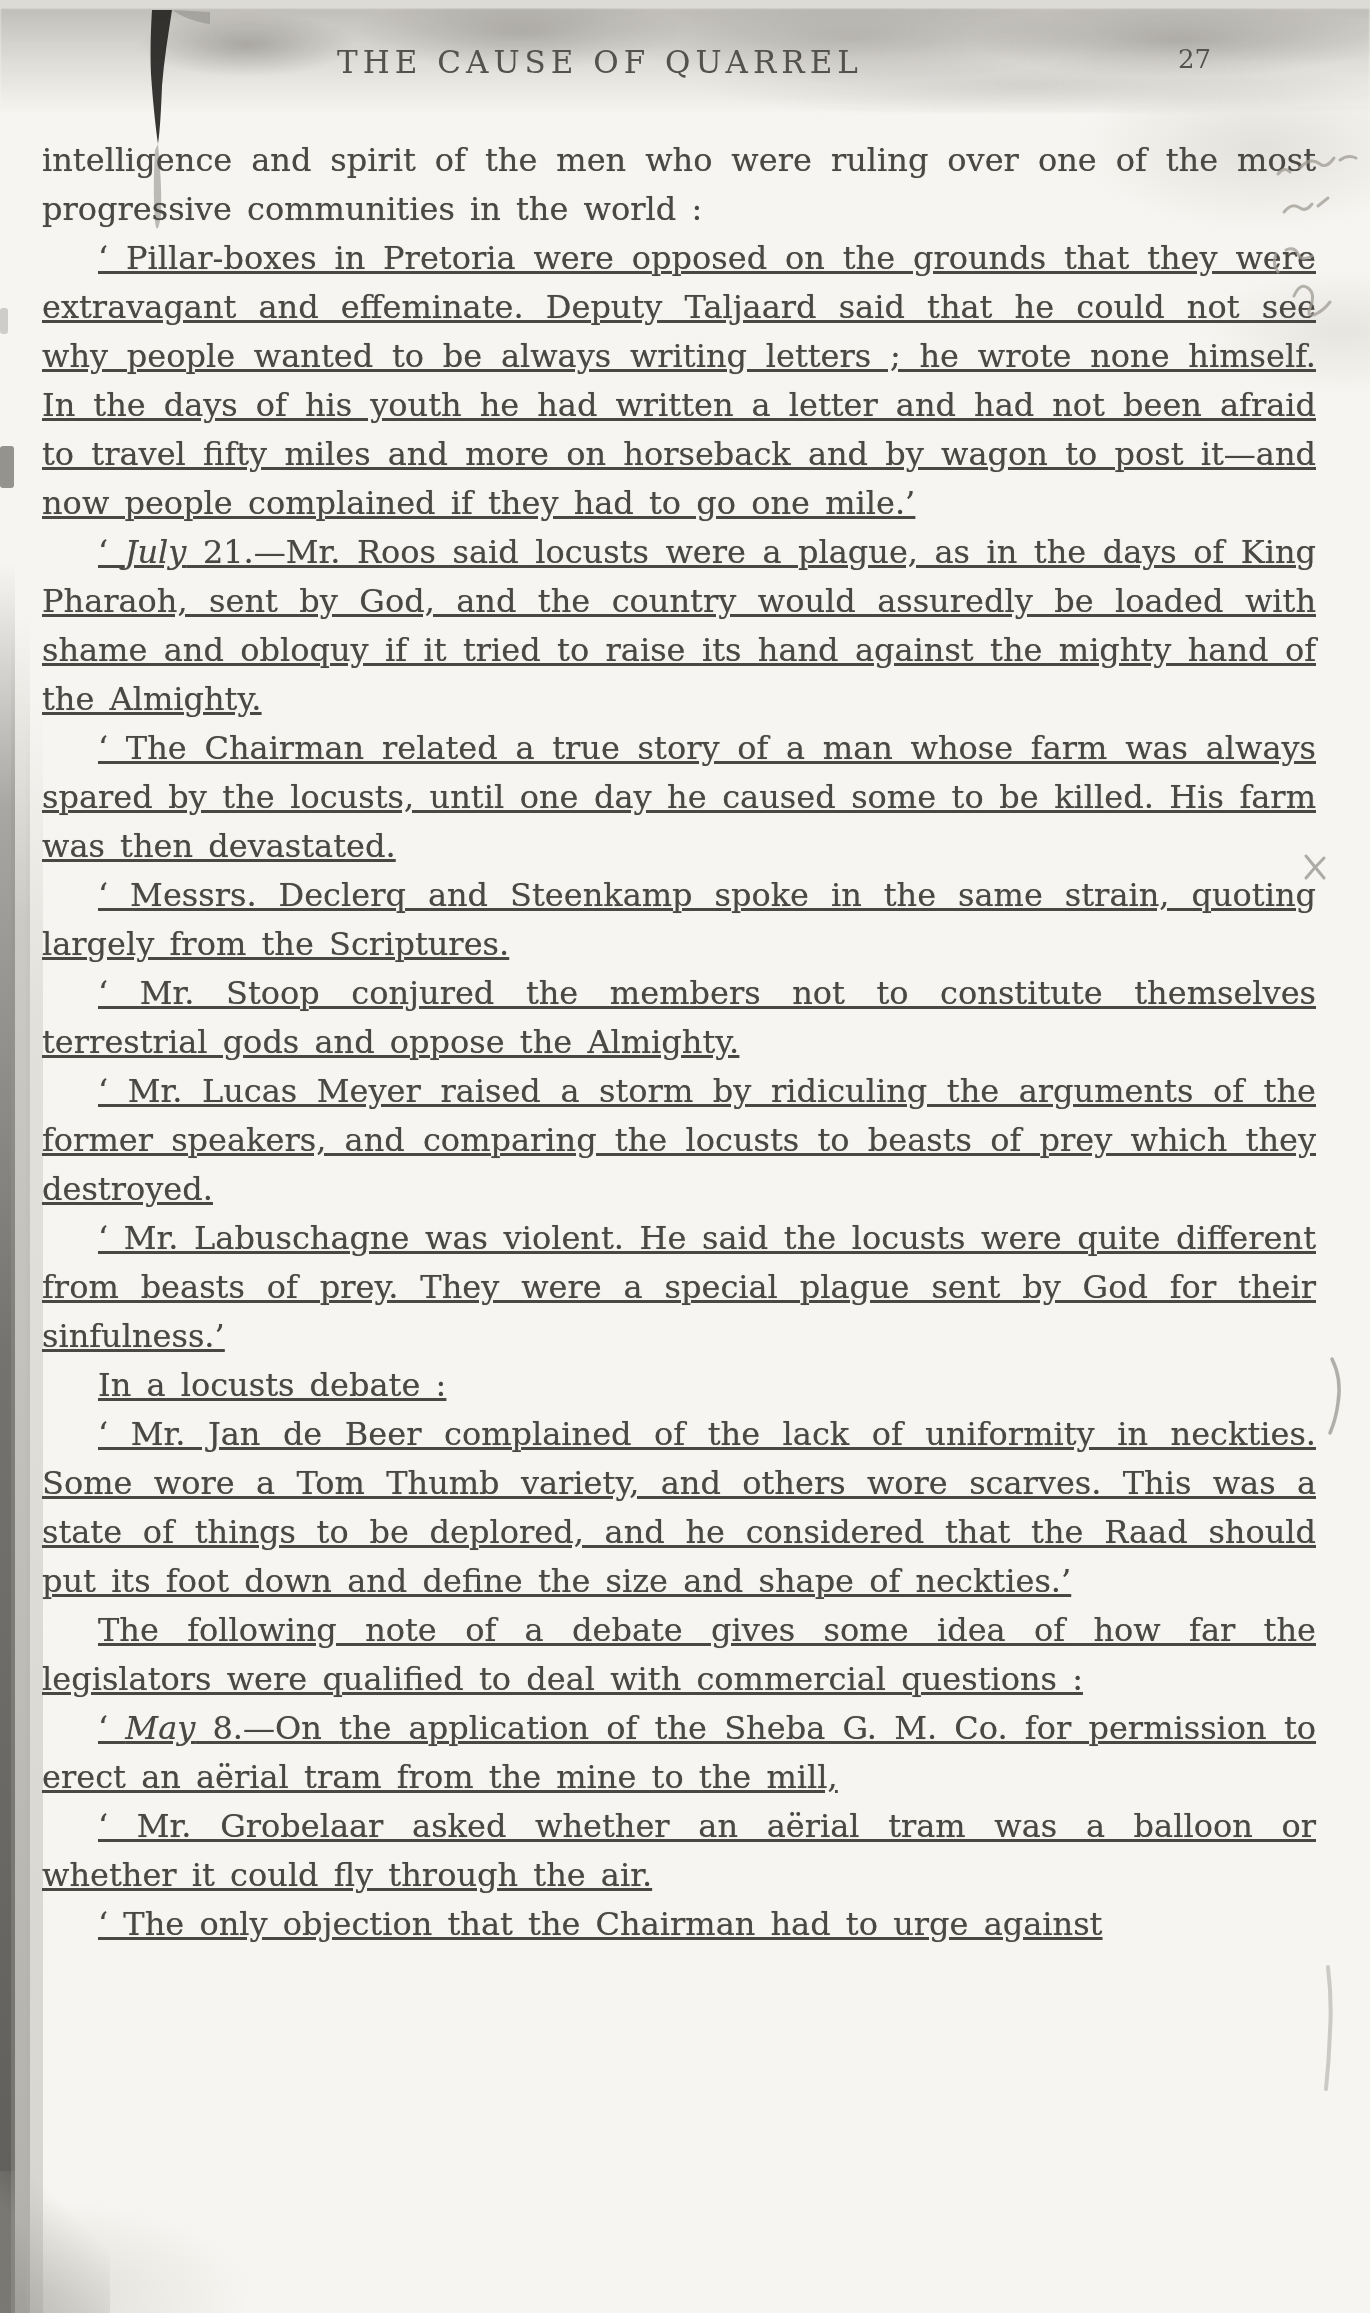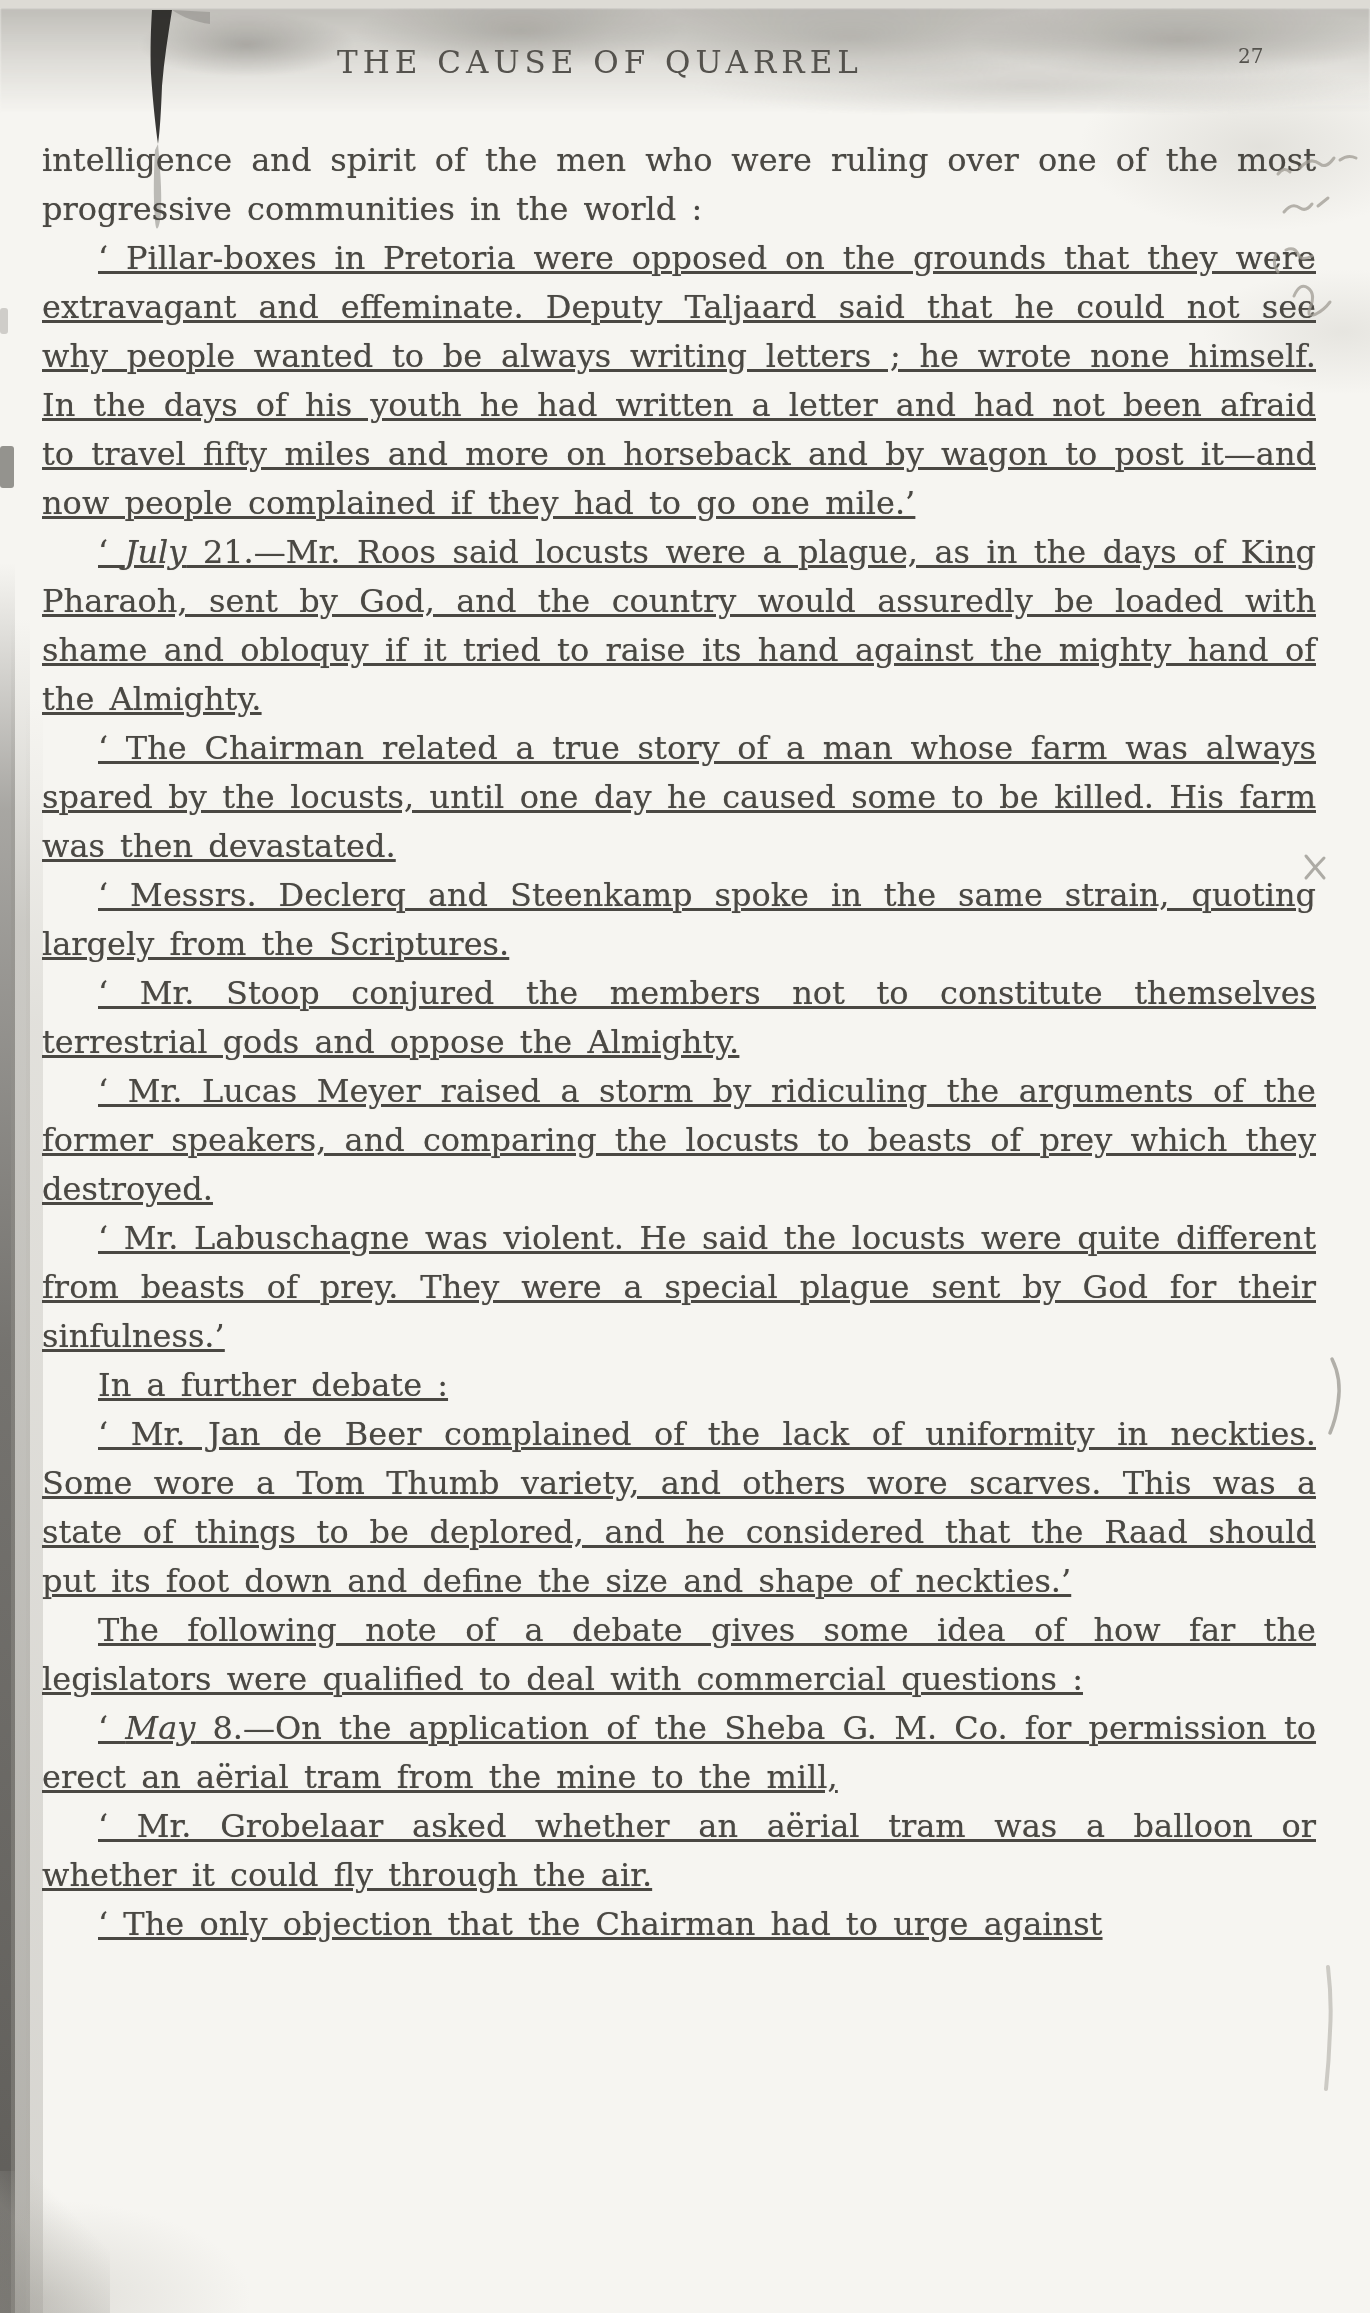--- a/index.html
+++ b/index.html
@@ -40,21 +40,21 @@
   .blob.b1{left:0;top:438px;width:14px;height:42px;}
   .blob.b2{left:0;top:300px;width:8px;height:26px;opacity:.4;}
   .corner-smudge{position:absolute;left:0;bottom:0;width:110px;height:150px;
     background:linear-gradient(45deg, rgba(148,146,140,.55), rgba(180,178,172,.3) 45%, transparent 70%);}
   .header{position:absolute;top:36px;left:0;width:100%;height:44px;}
   .running-title{
     position:absolute;left:330px;width:540px;text-align:center;
     font-size:31px;letter-spacing:5px;color:#54524d;white-space:nowrap;
   }
   .page-number{
-    position:absolute;left:1238px;font-size:20px;color:#54524d;
+    position:absolute;left:1178px;font-size:26px;color:#54524d;
   }
   .body-text{
     position:absolute;left:42px;top:128px;width:1274px;
     font-size:32px;line-height:49px;text-align:justify;word-spacing:5px;
     text-shadow:0 0 .7px rgba(74,72,67,.55);
   }
   .body-text p{margin:0;}
   .body-text p.indent{text-indent:56px;text-decoration:underline;}
   .it{font-style:italic;}
   .pencil{position:absolute;pointer-events:none;}
@@ -86,21 +86,21 @@
 
   <main class="body-text">
       <p class=""><span>intelligence and spirit of the men who were ruling over one of the most progressive communities in the world :</span></p>
       <p class="indent"><span>‘ Pillar-boxes in Pretoria were opposed on the grounds that they were extravagant and effeminate.  Deputy Taljaard said that he could not see why people wanted to be always writing letters ; he wrote none himself.  In the days of his youth he had written a letter and had not been afraid to travel fifty miles and more on horseback and by wagon to post it—and now people complained if they had to go one mile.’</span></p>
       <p class="indent"><span>‘ </span><span class="it">July</span><span> 21.—Mr. Roos said locusts were a plague, as in the days of King Pharaoh, sent by God, and the country would assuredly be loaded with shame and obloquy if it tried to raise its hand against the mighty hand of the Almighty.</span></p>
       <p class="indent"><span>‘ The Chairman related a true story of a man whose farm was always spared by the locusts, until one day he caused some to be killed.  His farm was then devastated.</span></p>
       <p class="indent"><span>‘ Messrs. Declerq and Steenkamp spoke in the same strain, quoting largely from the Scriptures.</span></p>
       <p class="indent"><span>‘ Mr. Stoop conjured the members not to constitute themselves terrestrial gods and oppose the Almighty.</span></p>
       <p class="indent"><span>‘ Mr. Lucas Meyer raised a storm by ridiculing the arguments of the former speakers, and comparing the locusts to beasts of prey which they destroyed.</span></p>
       <p class="indent"><span>‘ Mr. Labuschagne was violent.  He said the locusts were quite different from beasts of prey.  They were a special plague sent by God for their sinfulness.’</span></p>
-      <p class="indent"><span>In a further debate :</span></p>
+      <p class="indent"><span>In a locusts debate :</span></p>
       <p class="indent"><span>‘ Mr. Jan de Beer complained of the lack of uniformity in neckties.  Some wore a Tom Thumb variety, and others wore scarves.  This was a state of things to be deplored, and he considered that the Raad should put its foot down and define the size and shape of neckties.’</span></p>
       <p class="indent"><span>The following note of a debate gives some idea of how far the legislators were qualified to deal with commercial questions :</span></p>
       <p class="indent"><span>‘ </span><span class="it">May</span><span> 8.—On the application of the Sheba G. M. Co. for permission to erect an aërial tram from the mine to the mill,</span></p>
       <p class="indent"><span>‘ Mr. Grobelaar asked whether an aërial tram was a balloon or whether it could fly through the air.</span></p>
       <p class="indent"><span>‘ The only objection that the Chairman had to urge against</span></p>
     </main>
 
   <svg class="pencil" style="left:1270px;top:138px;" width="100" height="180" viewBox="0 0 100 180">
     <g stroke="#a09c94" stroke-width="3" fill="none" opacity="0.75" stroke-linecap="round">
       <path d="M8,28 q6,-8 12,-2 M30,22 q10,-12 20,-4 q6,5 14,-6 M70,14 q8,-6 16,-2"></path>

